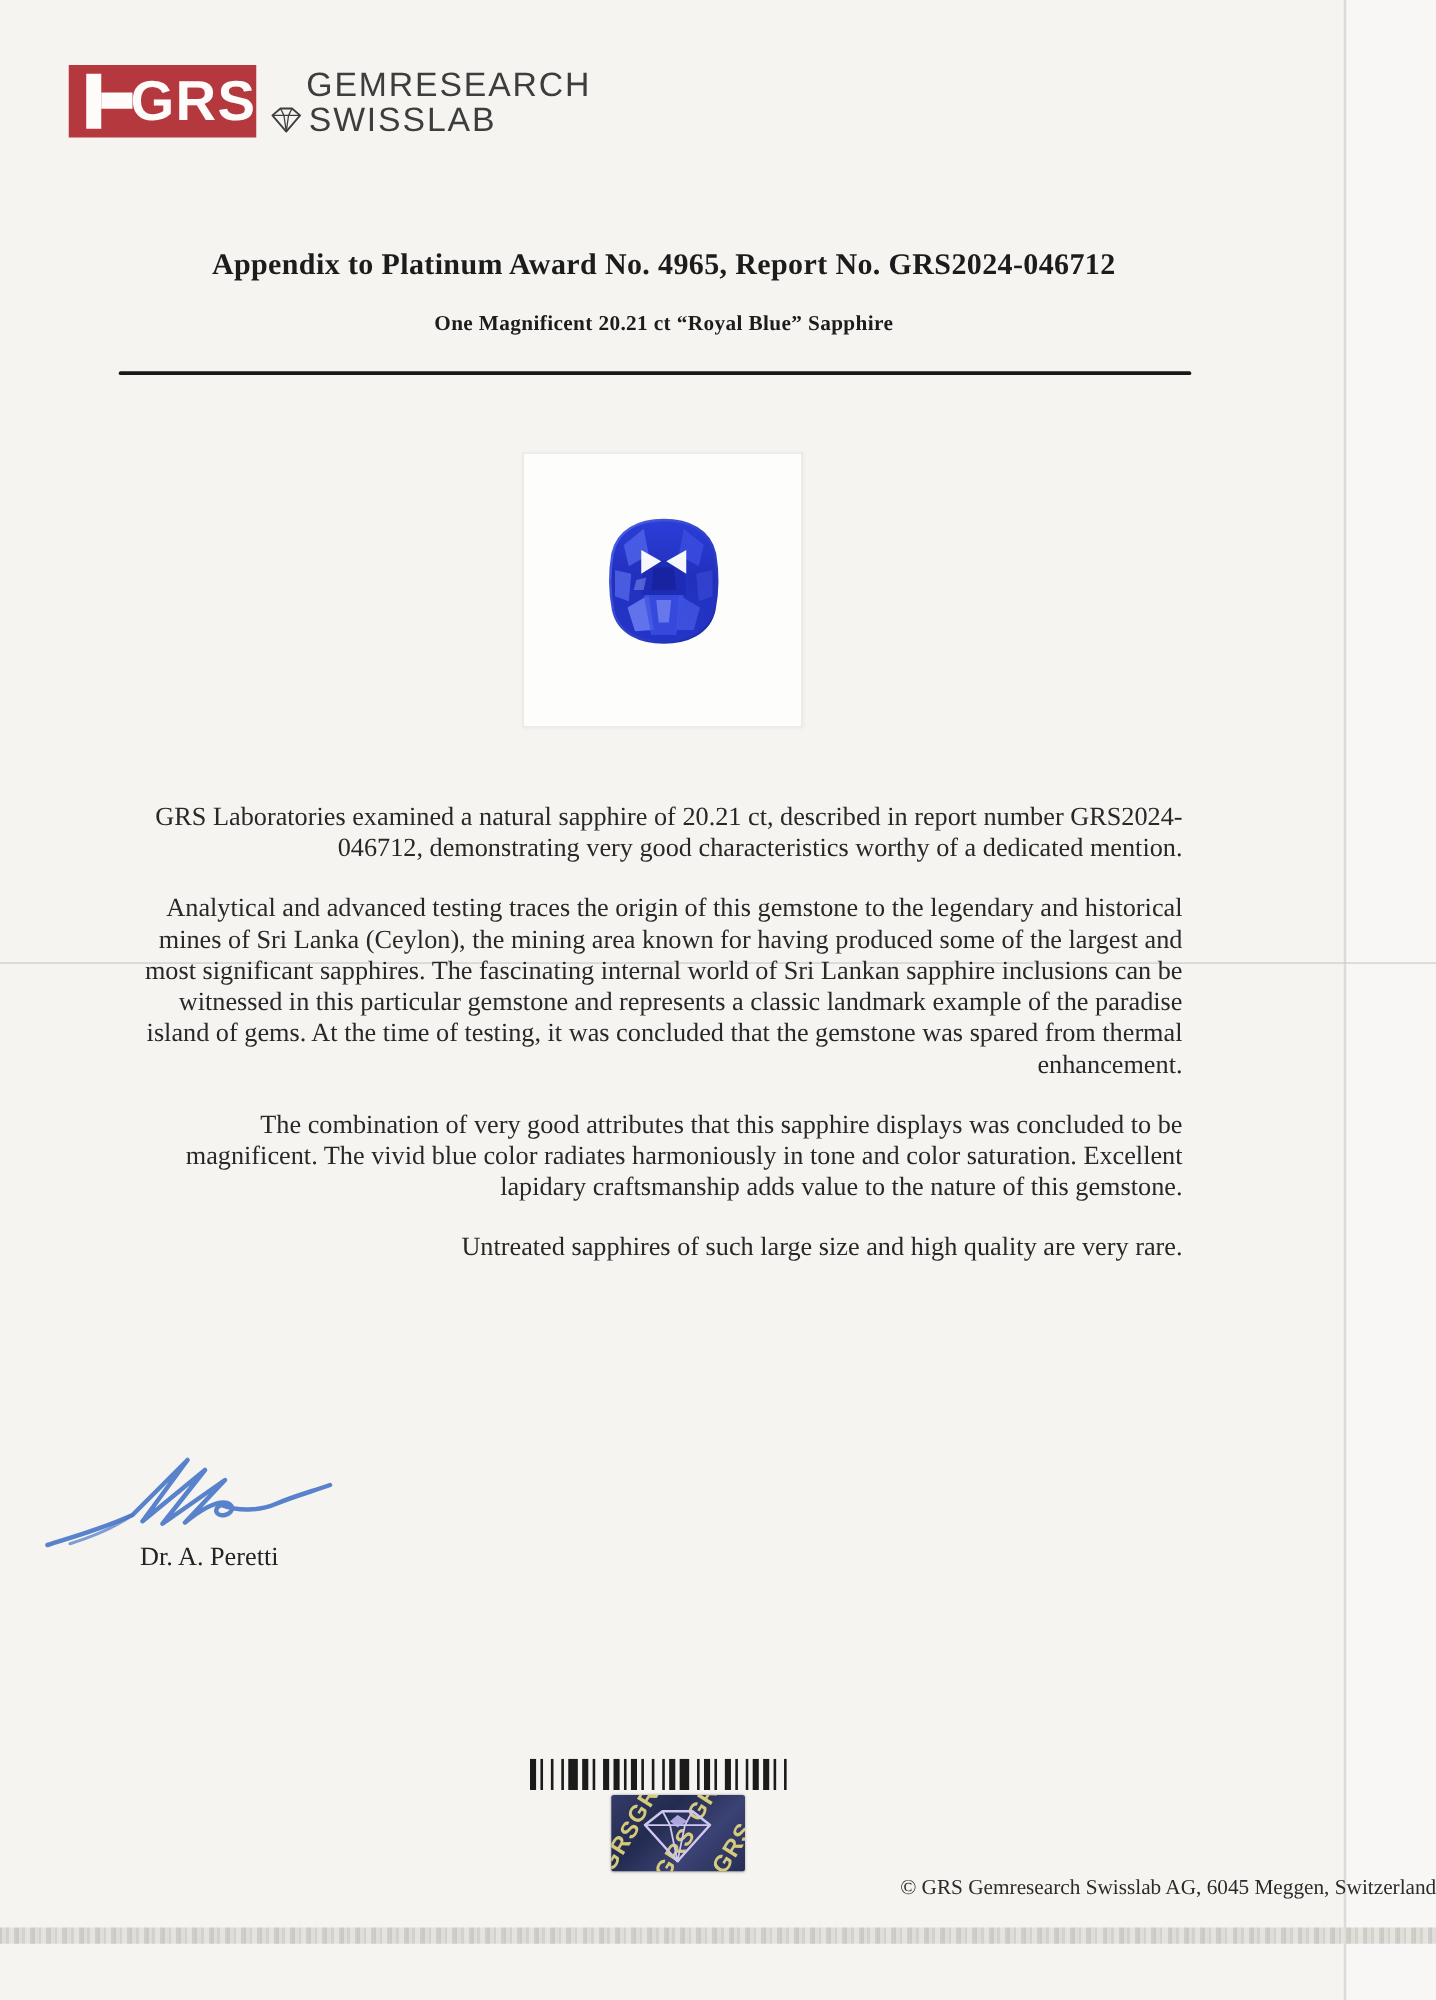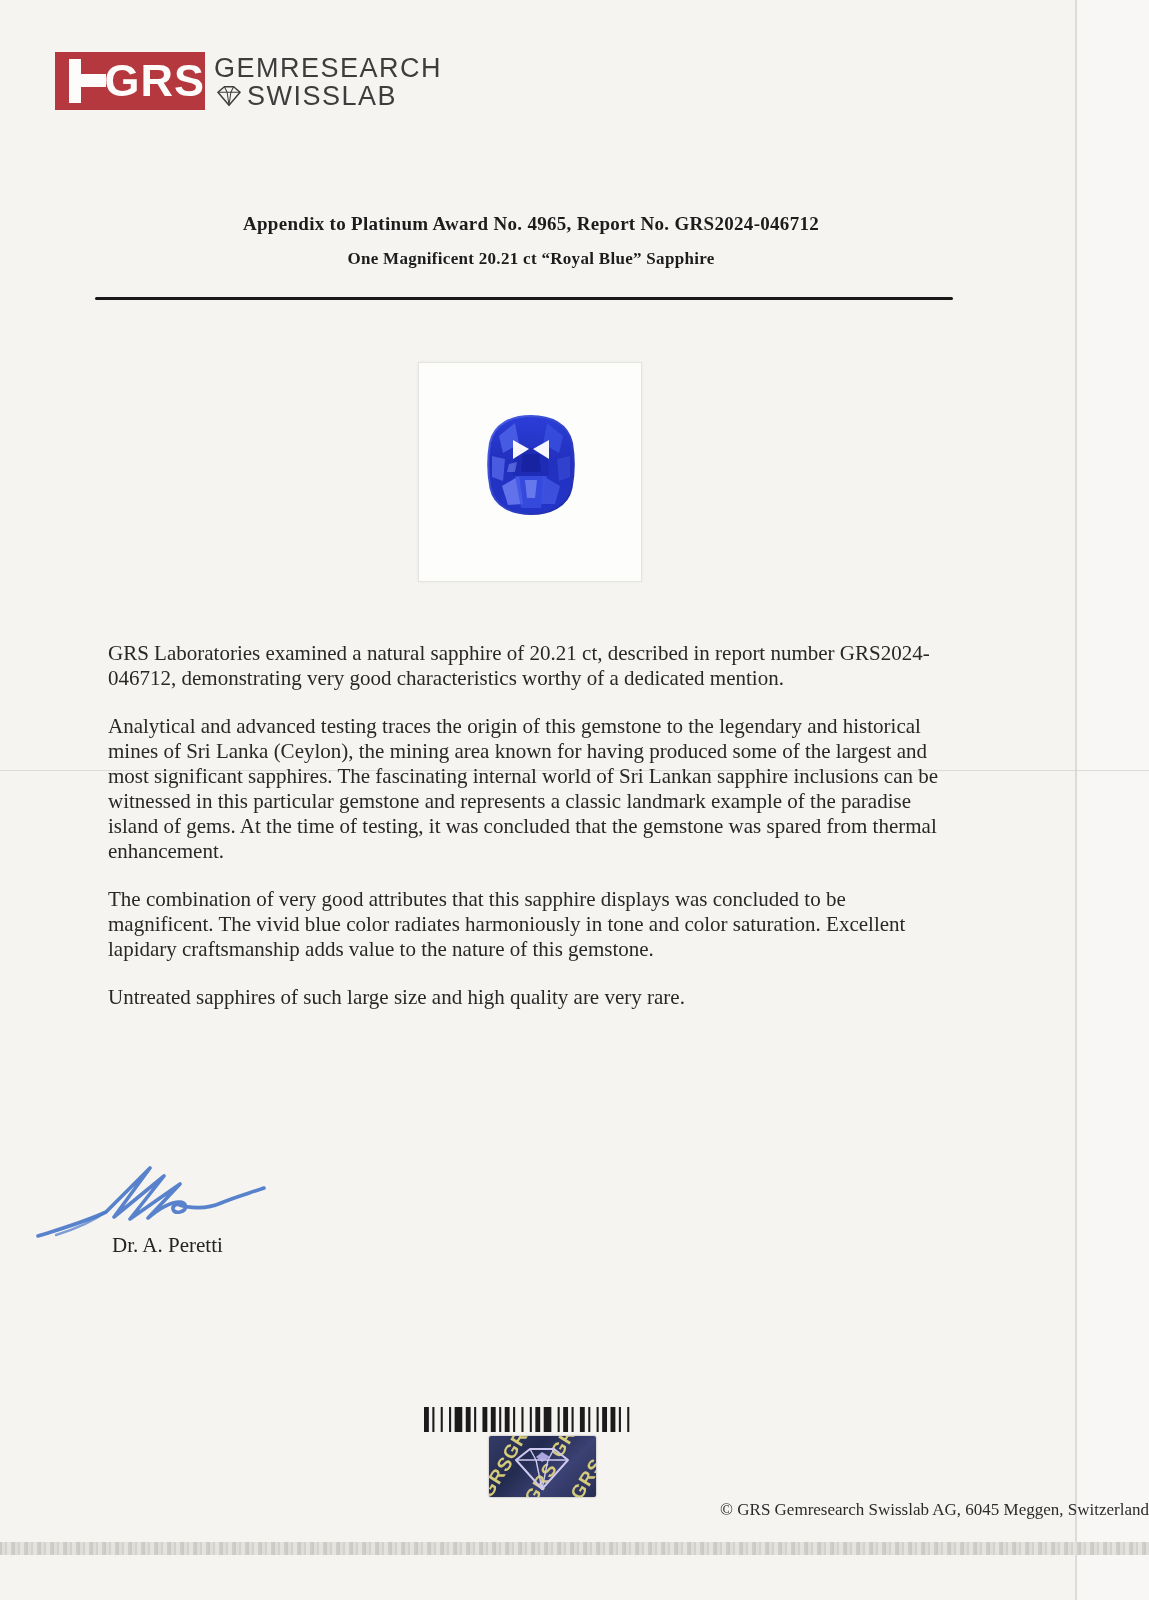--- a/index.html
+++ b/index.html
@@ -22,47 +22,47 @@
   .logo-glyph .pole { position:absolute; left:3px; top:1px; width:12px; height:44px; background:#fdfcfa; }
   .logo-glyph .arm  { position:absolute; left:15px; top:16px; width:25px; height:13px; background:#fdfcfa; }
   .logo-acronym {
     font-family:"Liberation Sans", sans-serif; font-weight:bold;
     font-size:45px; color:#fdfcfa; letter-spacing:1px; line-height:1; margin-left:1px; margin-top:-2px;
   }
   .logo-name {
     position:absolute; left:214px; top:54px;
     font-family:"Liberation Sans", sans-serif; color:#3d3d3d;
   }
-  .logo-name .l1 { font-size:27px; letter-spacing:1.5px; line-height:28px; }
+  .logo-name .l1 { font-size:27px; letter-spacing:1.5px; line-height:28px;margin-left:31px; }
   .logo-name .l2 { font-size:27px; letter-spacing:1.5px; line-height:28px; display:flex; align-items:center; }
   .logo-name svg { margin-right:3px; }
 
   
   .center-band { position:absolute; left:0; top:0; width:1062px; }
-  .title1 { position:absolute; top:213px; width:100%; text-align:center;
-            font-weight:bold; font-size:19px; color:#1c1c1c; letter-spacing:0.3px; }
+  .title1 { position:absolute; top:199px; width:100%; text-align:center;
+            font-weight:bold; font-size:24px; color:#1c1c1c; letter-spacing:0.3px; }
   .title2 { position:absolute; top:249px; width:100%; text-align:center;
             font-weight:bold; font-size:17px; color:#1c1c1c; letter-spacing:0.3px; }
   .rule { position:absolute; left:95px; top:297px; width:858px; height:3px;
           background:#191919; border-radius:2px; }
 
   
   .photo {
     position:absolute; left:418px; top:362px; width:224px; height:220px;
     background:#fdfdfc; border:1px solid #e5e4e0;
     box-shadow:0 0 3px rgba(0,0,0,0.06);
   }
   .photo svg { position:absolute; left:66px; top:51px; }
 
   
   .fold-line { position:absolute; left:0; top:770px; width:1149px; height:1px;
                background:rgba(105,105,100,0.5); border-bottom:1px solid rgba(255,255,255,0.55); }
 
   
-  .body-text { position:absolute; left:108px; top:641px; width:838px; }
+  .body-text { position:absolute; left:108px; top:641px; width:838px;text-align:right; }
   .body-text p { font-size:21px; line-height:25px; margin:0 0 23px 0; color:#282828; }
 
   
   .sig-wrap { position:absolute; left:32px; top:1156px; width:260px; height:100px; }
   .sig-name { position:absolute; left:112px; top:1233px; font-size:21px; color:#242424; }
 
   
   .barcode { position:absolute; left:424px; top:1407px; }
   .hologram {
     position:absolute; left:489px; top:1436px; width:107px; height:61px;

